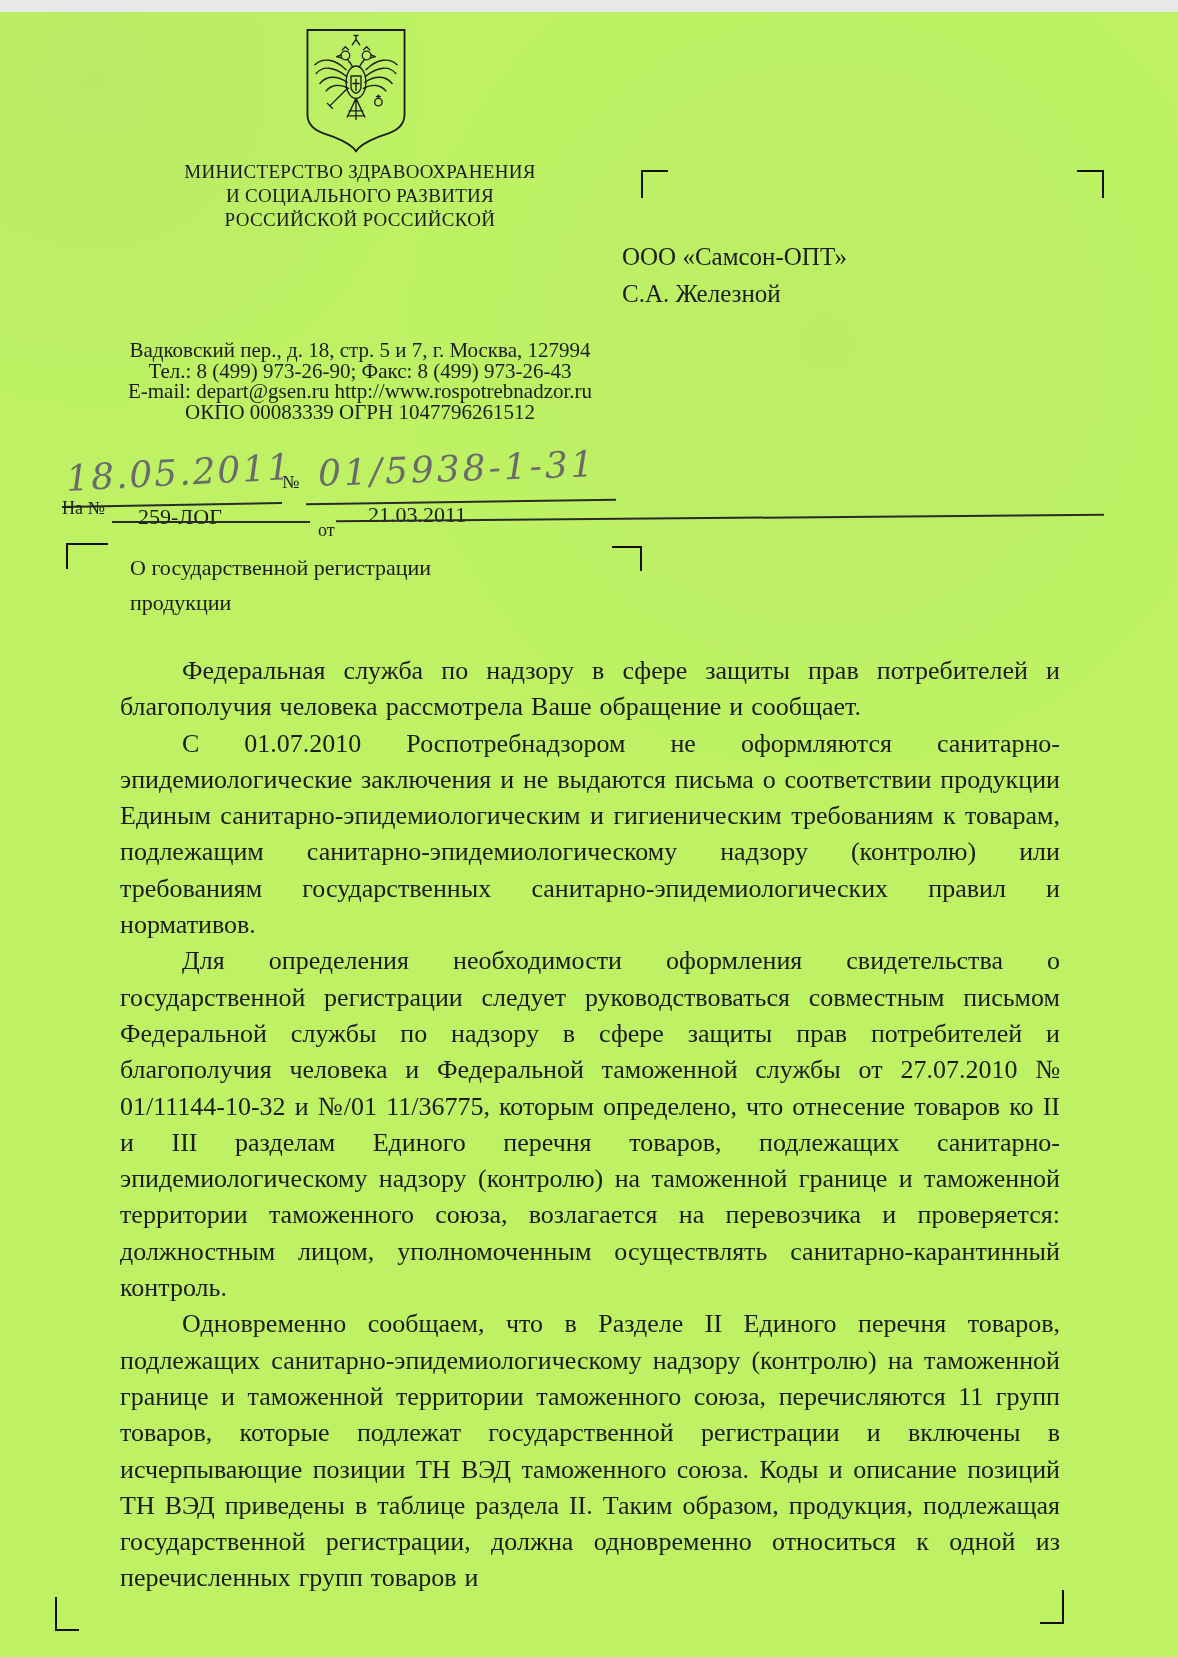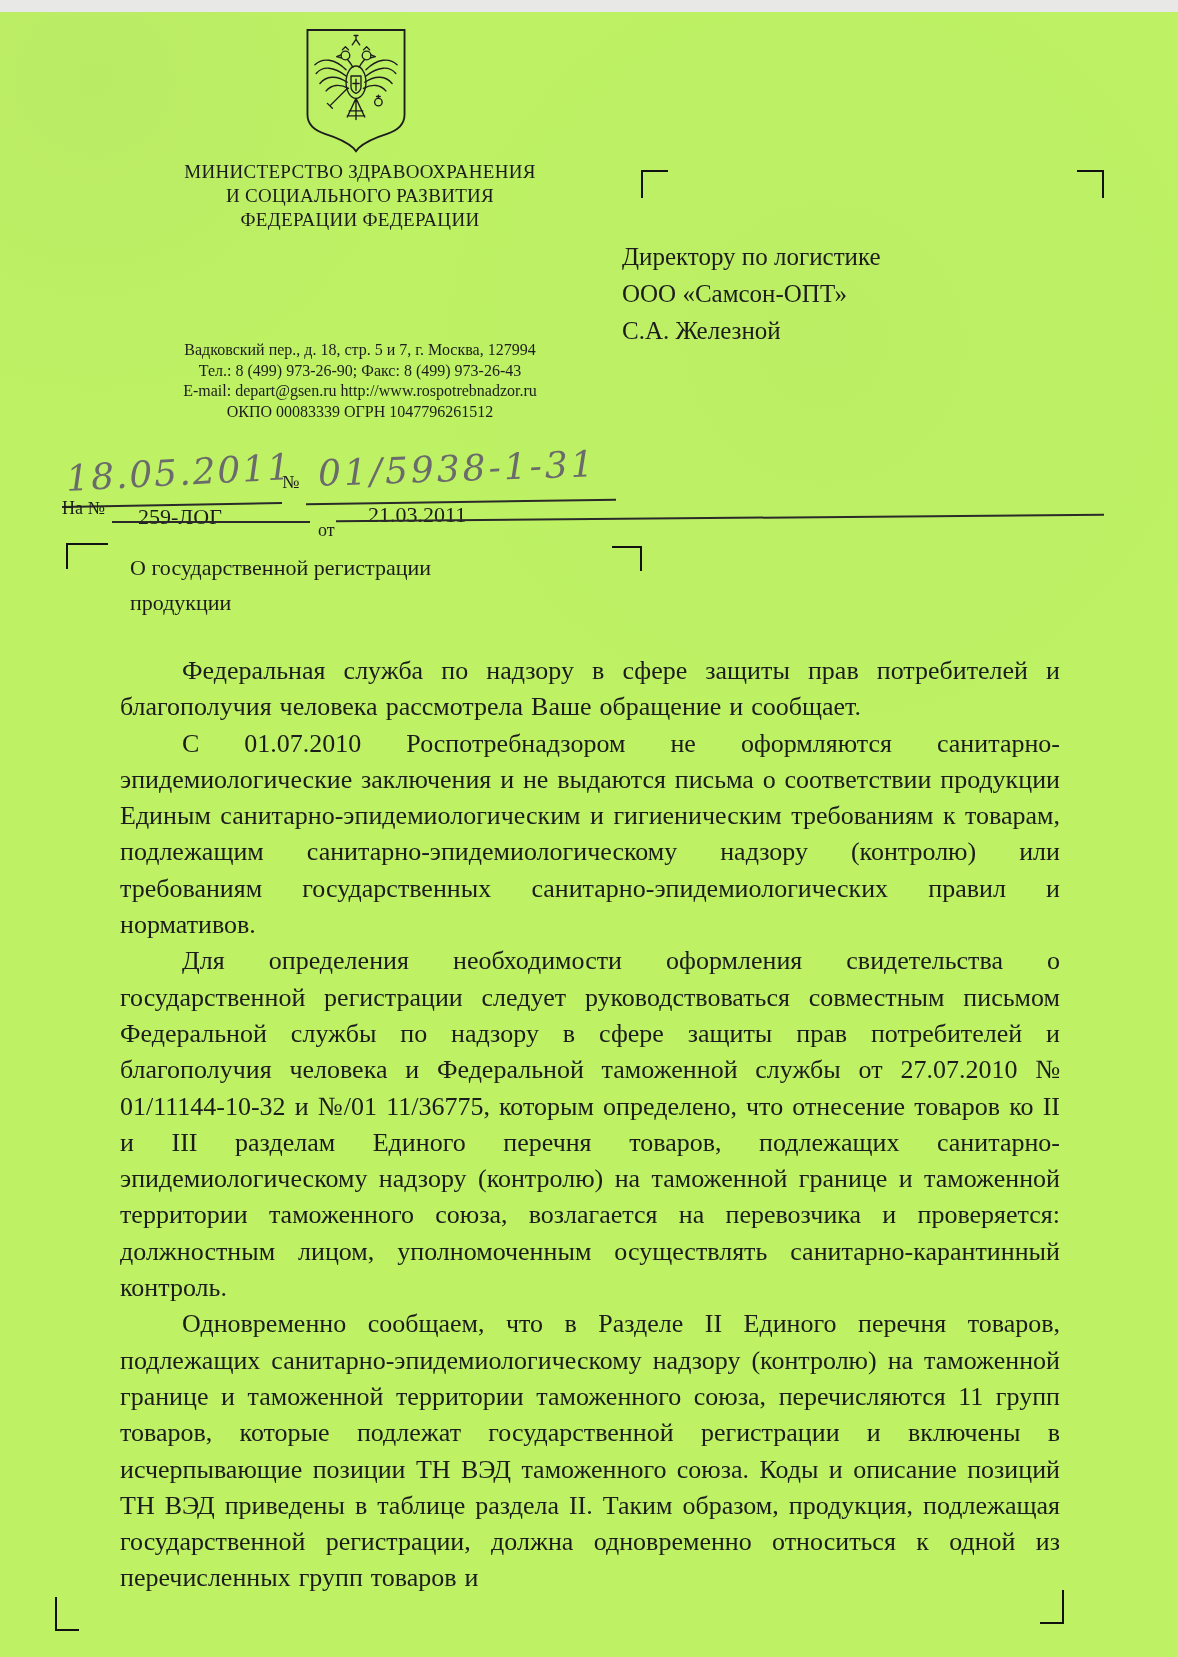--- a/index.html
+++ b/index.html
@@ -20,21 +20,21 @@
       radial-gradient(circle at 70% 20%, rgba(120,120,120,.03), transparent 30%);
     pointer-events:none;
   }
   .abs{position:absolute;}
   .center{text-align:center;}
 
   .emblem{left:300px;top:14px;width:112px;height:128px;}
 
   .ministry{left:112px;top:148px;width:496px;font-size:19px;line-height:24px;letter-spacing:.3px;}
   .service{left:112px;top:230px;width:496px;font-size:17.5px;line-height:23px;font-weight:bold;letter-spacing:.2px;}
-  .address{left:112px;top:328px;width:496px;font-size:16px;line-height:20.5px;}
+  .address{left:112px;top:328px;width:496px;font-size:21px;line-height:20.5px;}
 
   .recipient{left:622px;top:226px;width:440px;font-size:25px;line-height:37px;}
 
   .hw{
     font-style:italic;color:#6b6b6b;
     font-family:"DejaVu Serif",serif;
     white-space:nowrap;
   }
   .hw-date{left:66px;top:440px;font-size:36px;letter-spacing:2px;transform:rotate(-3deg);}
   .hw-num{left:318px;top:436px;font-size:36px;letter-spacing:3px;transform:rotate(-2deg);}
@@ -99,33 +99,32 @@
         <path d="M76 100 L48 128 M44 124 L52 132"></path>
         <circle cx="126" cy="122" r="6"></circle>
         <path d="M126 116 V111 M123 113 H129"></path>
       </g>
     </svg>
   </div>
 
   <div class="abs ministry center">
     <div>МИНИСТЕРСТВО ЗДРАВООХРАНЕНИЯ</div>
     <div>И СОЦИАЛЬНОГО РАЗВИТИЯ</div>
-    <div>ФЕДЕРАЦИИ ФЕДЕРАЦИИ</div>
+    <div>РОССИЙСКОЙ РОССИЙСКОЙ</div>
   </div>
 
 
   <div class="abs address center">
     <div>Вадковский пер., д. 18, стр. 5 и 7,  г. Москва, 127994</div>
     <div>Тел.: 8 (499) 973-26-90; Факс: 8 (499) 973-26-43</div>
     <div>E-mail: depart@gsen.ru  http://www.rospotrebnadzor.ru</div>
     <div>ОКПО 00083339  ОГРН 1047796261512</div>
   </div>
 
   <div class="abs recipient">
-    <div>Директору по логистике</div>
     <div>ООО «Самсон-ОПТ»</div>
     <div>С.А. Железной</div>
   </div>
 
   <div class="mark mark-tl"></div>
   <div class="mark mark-tr"></div>
   <div class="mark mark-ml"></div>
   <div class="mark mark-mr"></div>
   <div class="mark mark-bl"></div>
   <div class="mark mark-br"></div>

